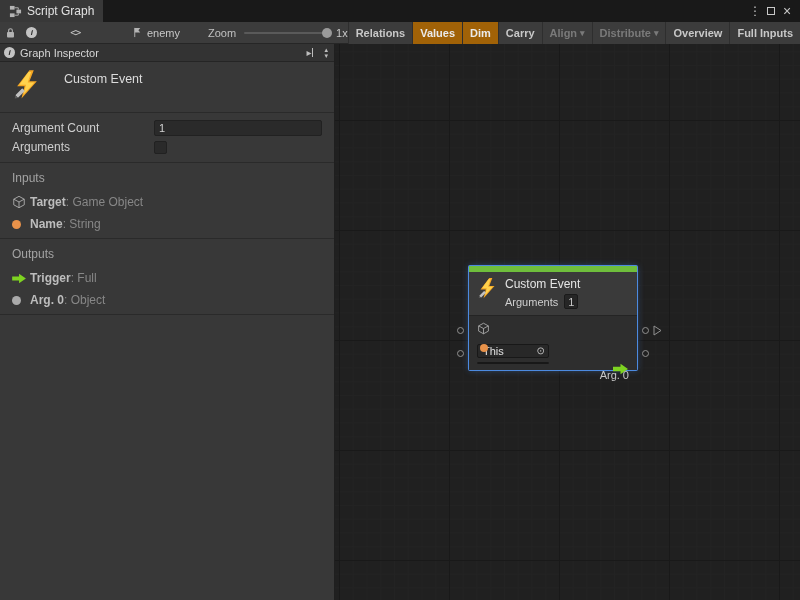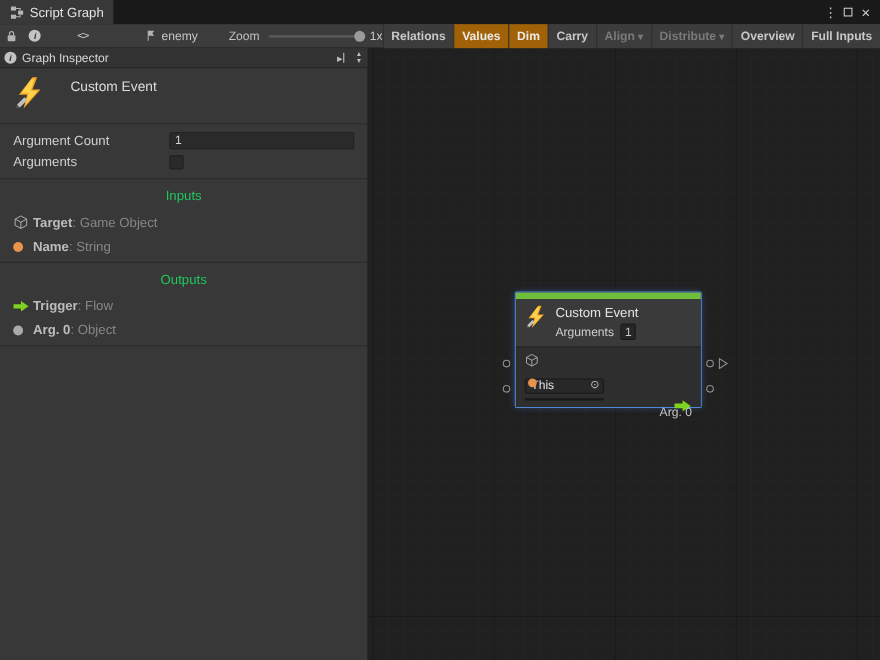--- a/index.html
+++ b/index.html
@@ -46,21 +46,21 @@
   .event-block { height:51px; flex:0 0 51px; padding:7px 12px; display:flex; align-items:flex-start; gap:22px; border-bottom:1px solid #2a2a2a; }
   .event-title { font-size:12.5px; color:#dcdcdc; margin-top:3px; }
 
   .fields-block { height:50px; flex:0 0 50px; padding:6px 12px; border-bottom:1px solid #2a2a2a; display:flex; flex-direction:column; justify-content:center; gap:2px; }
   .field-row { display:flex; align-items:center; height:18px;gap:26px; }
   .field-label { width:116px; color:#cfcfcf; }
   .text-field { flex:1; height:16px; background:#2a2a2a; border:1px solid #212121; border-radius:2px; color:#d2d2d2; font-size:11px; padding:0 4px; font-family:"Liberation Sans", sans-serif; outline:none; }
   .checkbox { width:13px; height:13px; background:#2a2a2a; border:1px solid #212121; border-radius:2px; }
 
   .ports-block { height:76px; flex:0 0 76px; padding:8px 12px 6px; border-bottom:1px solid #2a2a2a; }
-  .section-title { color:#22c55e; margin-bottom:6px;text-align:center; }
+  .section-title { color:#a3a3a3; margin-bottom:6px; }
   .port-row { display:flex; align-items:center; height:22px; }
   .port-icon { width:18px; display:flex; align-items:center; justify-content:flex-start; }
   .port-name { font-weight:bold; color:#bdbdbd; margin-right:0; }
   .port-type { color:#878787; }
   .dot { width:9px; height:9px; border-radius:50%; display:inline-block; }
   .dot.orange { background:#e8924a; }
   .dot.gray { background:#aaaaaa; }
   .insp-rest { flex:1; }
 
   
@@ -243,21 +243,21 @@
 
       <div class="ports-block">
         <div class="section-title">Outputs</div>
         <div class="port-row">
           <span class="port-icon">
             <svg width="15" height="11" viewBox="0 0 16 12">
                 <path d="M0 3.8 h7.5 V0.8 L15 6 L7.5 11.2 V8.2 H0 Z" fill="#7ed321"></path>
               </svg>
           </span>
           <span class="port-name">Trigger</span>
-          <span class="port-type">: Flow</span>
+          <span class="port-type">: Full</span>
         </div>
         <div class="port-row">
           <span class="port-icon">
               <span class="dot gray"></span>
             </span>
           <span class="port-name">Arg. 0</span>
           <span class="port-type">: Object</span>
         </div>
       </div>
 

